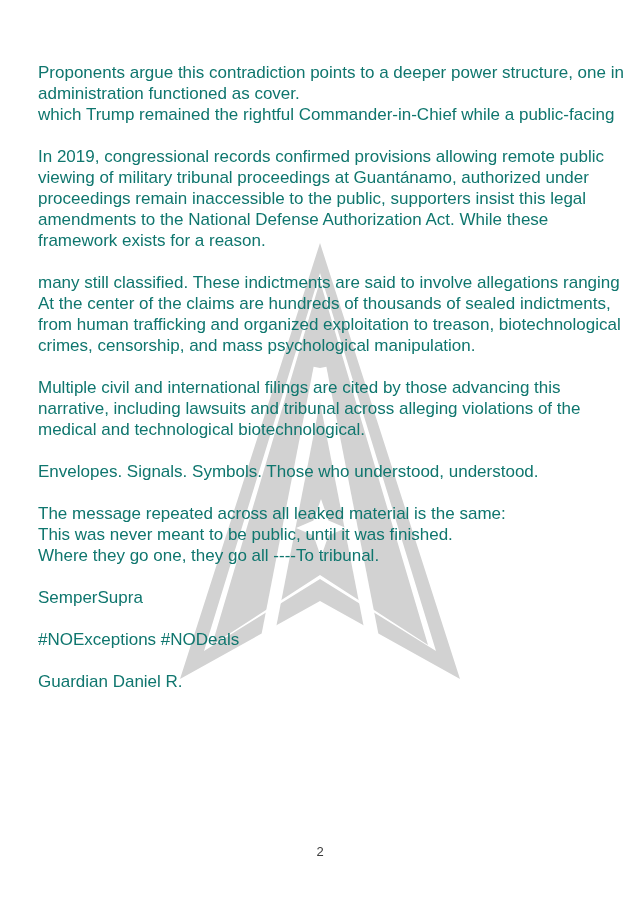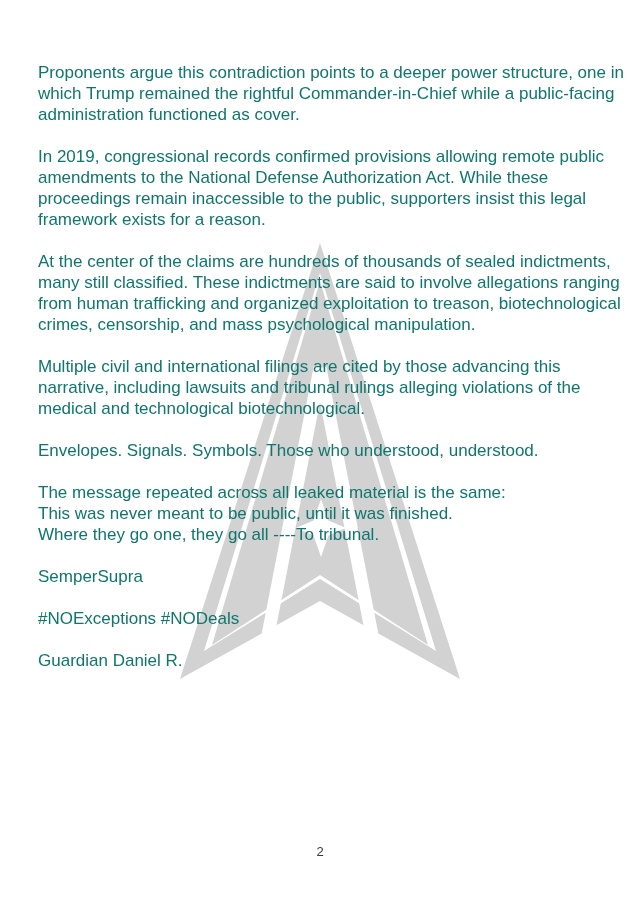--- a/index.html
+++ b/index.html
@@ -72,38 +72,39 @@
     <path d="M140,125 L88,392" stroke="#ffffff" stroke-width="13" fill="none"></path>
 
     <path d="M140,125 L192,392" stroke="#ffffff" stroke-width="13" fill="none"></path>
 
     <path d="M141,256 L148.5,277.5 L166,285 L148.5,292.5 L141,314 L133.5,292.5 L116,285 L133.5,277.5 Z" fill="#ffffff"></path>
   </svg>
 
   <div class="content" id="paragraphs">
       <div class="para">
         <div class="line">Proponents argue this contradiction points to a deeper power structure, one in</div>
+        <div class="line">administration functioned as cover.</div>
         <div class="line">which Trump remained the rightful Commander-in-Chief while a public-facing</div>
-        <div class="line">administration functioned as cover.</div>
       </div>
       <div class="para">
         <div class="line">In 2019, congressional records confirmed provisions allowing remote public</div>
+        <div class="line">viewing of military tribunal proceedings at Guantánamo, authorized under</div>
+        <div class="line">proceedings remain inaccessible to the public, supporters insist this legal</div>
         <div class="line">amendments to the National Defense Authorization Act. While these</div>
-        <div class="line">proceedings remain inaccessible to the public, supporters insist this legal</div>
         <div class="line">framework exists for a reason.</div>
       </div>
       <div class="para">
+        <div class="line">many still classified. These indictments are said to involve allegations ranging</div>
         <div class="line">At the center of the claims are hundreds of thousands of sealed indictments,</div>
-        <div class="line">many still classified. These indictments are said to involve allegations ranging</div>
         <div class="line">from human trafficking and organized exploitation to treason, biotechnological</div>
         <div class="line">crimes, censorship, and mass psychological manipulation.</div>
       </div>
       <div class="para">
         <div class="line">Multiple civil and international filings are cited by those advancing this</div>
-        <div class="line">narrative, including lawsuits and tribunal rulings alleging violations of the</div>
+        <div class="line">narrative, including lawsuits and tribunal across alleging violations of the</div>
         <div class="line">medical and technological biotechnological.</div>
       </div>
       <div class="para">
         <div class="line">Envelopes. Signals. Symbols. Those who understood, understood.</div>
       </div>
       <div class="para">
         <div class="line">The message repeated across all leaked material is the same:</div>
         <div class="line">This was never meant to be public, until it was finished.</div>
         <div class="line">Where they go one, they go all ----To tribunal.</div>
       </div>

